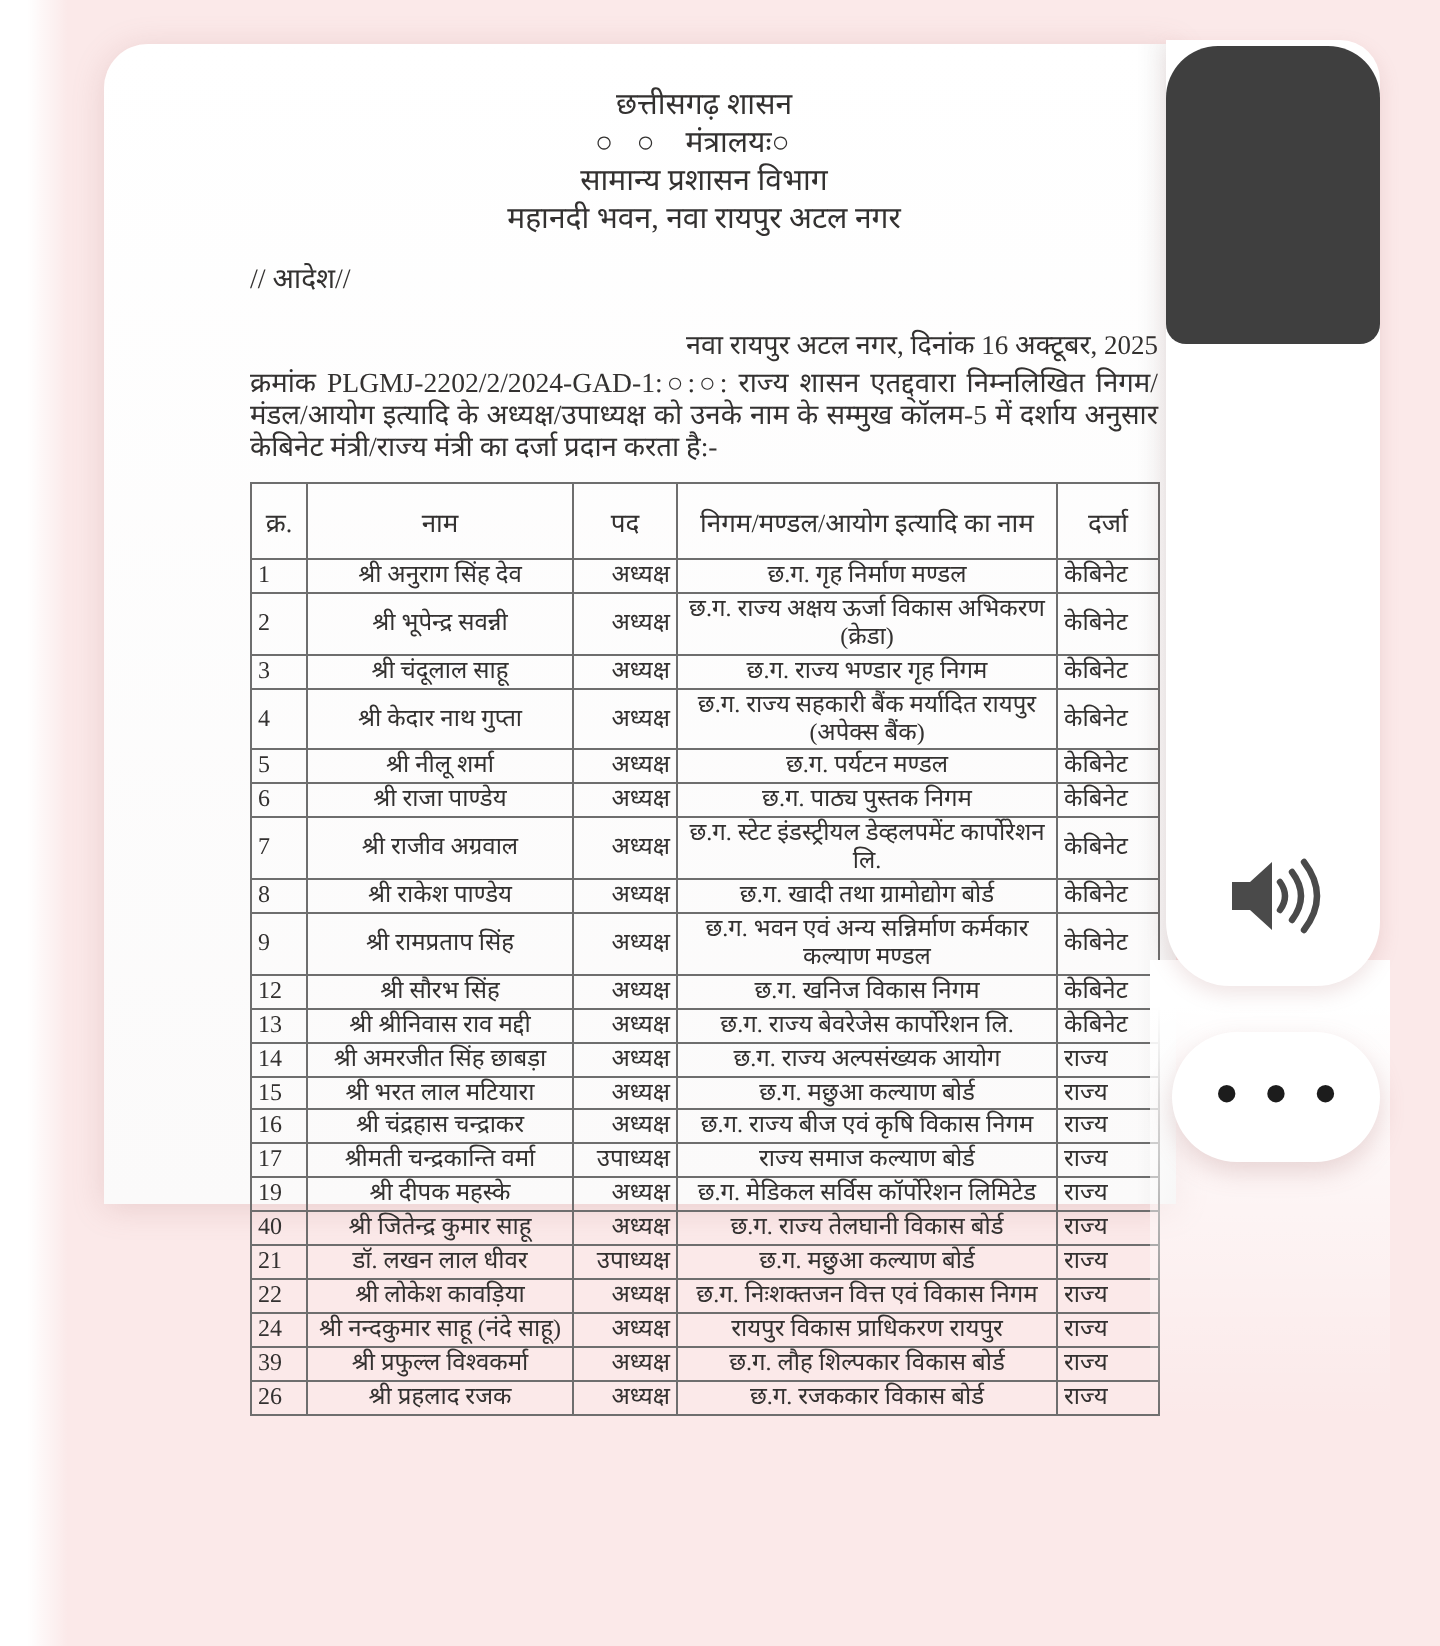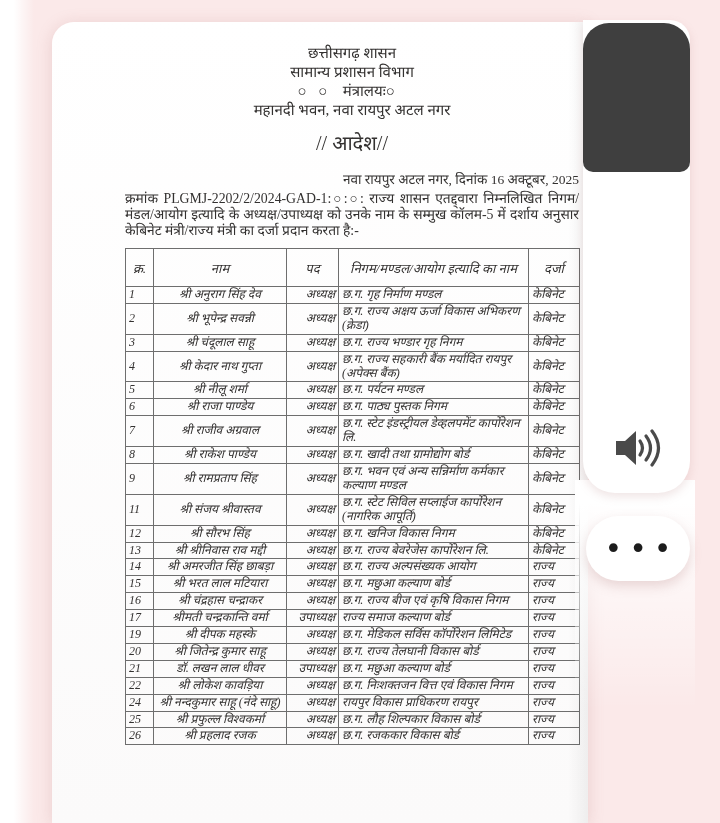--- a/index.html
+++ b/index.html
@@ -4,40 +4,40 @@
 <style>
   :root{
     --page_bg:#fbe9e9; --paper:#fdfdfd; --ink:#333130;
     --table_border:#6e6e6e; --thumb:#3f3f3f; --icon:#4a4a4a; --dots:#1c1c1c;
   }
   html,body{margin:0;padding:0;}
   body{font-family:"Liberation Serif","DejaVu Serif",serif;}
   .screen{position:relative;width:720px;height:823px;overflow:hidden;background:var(--page_bg);}
   .left-light{position:absolute;left:0;top:0;width:34px;height:100%;
     background:linear-gradient(90deg,#ffffff 40%,rgba(255,255,255,0));}
-  .doc-card{position:absolute;left:52px;top:22px;width:536px;height:801px;
+  .doc-card{position:absolute;left:52px;top:22px;width:536px;height:580px;
     background:linear-gradient(180deg,#ffffff,#fbfafa);
     border-radius:22px 0 0 0;box-shadow:0 2px 16px rgba(173,110,110,.22);}
   .doc-card::after{content:"";position:absolute;right:0;top:0;width:20px;height:100%;
     background:linear-gradient(270deg,rgba(0,0,0,.05),rgba(0,0,0,0));}
   .page{position:absolute;left:73px;top:22px;width:454px;color:var(--ink);}
   .center-block{text-align:center;font-size:15px;line-height:19px;}
   .dept-line{white-space:nowrap;}
-  .order-heading{text-align:center;font-size:20px;margin-top:9px;}
+  .order-heading{text-align:left;font-size:14px;margin-top:9px;}
   .dateline{text-align:right;font-size:13.5px;margin-top:14px;}
   .order-para{font-size:13.8px;line-height:16px;text-align:justify;margin-top:3px;}
-  table.gov{border-collapse:collapse;table-layout:fixed;width:454px;margin-top:9px;font-style:italic;}
+  table.gov{border-collapse:collapse;table-layout:fixed;width:454px;margin-top:9px;}
   table.gov col.c0{width:28px;} table.gov col.c1{width:133px;} table.gov col.c2{width:52px;}
   table.gov col.c3{width:190px;} table.gov col.c4{width:51px;}
   table.gov th,table.gov td{border:1px solid var(--table_border);padding:0 3px;
     font-weight:normal;overflow:hidden;}
   table.gov th{font-size:13px;text-align:center;height:37px;}
   table.gov td{font-size:12px;line-height:1.16;vertical-align:middle;padding-top:1px;padding-bottom:1px;}
   td.c0{text-align:left;padding-left:1px;} td.c1{text-align:center;}
-  td.c2{text-align:right;} td.c3{text-align:left;} td.c4{text-align:left;}
+  td.c2{text-align:right;} td.c3{text-align:center;} td.c4{text-align:left;}
   .rail-fade{position:absolute;left:575px;top:480px;width:120px;height:230px;
     background:linear-gradient(180deg,#ffffff 10%,rgba(255,255,255,0));}
   .scroll-track{position:absolute;left:583px;top:20px;width:107px;height:473px;
     background:#ffffff;border-radius:0 20px 32px 32px;box-shadow:0 4px 10px rgba(170,110,110,.18);}
   .scroll-thumb{position:absolute;left:583px;top:23px;width:107px;height:149px;
     background:var(--thumb);border-radius:26px 26px 10px 10px;}
   .tts-button{position:absolute;left:598px;top:418px;width:78px;height:62px;
     display:flex;align-items:center;justify-content:center;background:transparent;border:none;cursor:pointer;}
   .more-pill{position:absolute;left:586px;top:516px;width:104px;height:65px;background:#ffffff;
     border:none;border-radius:33px;box-shadow:0 5px 12px rgba(170,110,110,.25);
@@ -48,22 +48,22 @@
 </head>
 <body>
 
 <div class="screen">
   <div class="left-light"></div>
 
   <div class="doc-card">
     <div class="page">
       <div class="center-block">
         <div class="dept-line">छत्तीसगढ़ शासन</div>
+        <div class="dept-line">○ः○ः मंत्रालयः○ः</div>
         <div class="dept-line">सामान्य प्रशासन विभाग</div>
-        <div class="dept-line">○ः○ः मंत्रालयः○ः</div>
         <div class="dept-line">महानदी भवन, नवा रायपुर अटल नगर</div>
       </div>
       <div class="order-heading">// आदेश//</div>
       <div class="dateline">नवा रायपुर अटल नगर, दिनांक 16 अक्टूबर, 2025</div>
       <div class="order-para">क्रमांक PLGMJ-2202/2/2024-GAD-1:○:○: राज्य शासन एतद्द्वारा निम्नलिखित निगम/मंडल/आयोग इत्यादि के अध्यक्ष/उपाध्यक्ष को उनके नाम के सम्मुख कॉलम-5 में दर्शाय अनुसार केबिनेट मंत्री/राज्य मंत्री का दर्जा प्रदान करता है:-</div>
 
       <table class="gov">
         <colgroup>
           <col class="c0">
             <col class="c1">
@@ -138,27 +138,20 @@
               <td class="c4">केबिनेट</td>
             </tr>
             <tr>
               <td class="c0">9</td>
               <td class="c1">श्री रामप्रताप सिंह</td>
               <td class="c2">अध्यक्ष</td>
               <td class="c3">छ.ग. भवन एवं अन्य सन्निर्माण कर्मकार कल्याण मण्डल</td>
               <td class="c4">केबिनेट</td>
             </tr>
             <tr>
-              <td class="c0">11</td>
-              <td class="c1">श्री संजय श्रीवास्तव</td>
-              <td class="c2">अध्यक्ष</td>
-              <td class="c3">छ.ग. स्टेट सिविल सप्लाईज कार्पोरेशन (नागरिक आपूर्ति)</td>
-              <td class="c4">केबिनेट</td>
-            </tr>
-            <tr>
               <td class="c0">12</td>
               <td class="c1">श्री सौरभ सिंह</td>
               <td class="c2">अध्यक्ष</td>
               <td class="c3">छ.ग. खनिज विकास निगम</td>
               <td class="c4">केबिनेट</td>
             </tr>
             <tr>
               <td class="c0">13</td>
               <td class="c1">श्री श्रीनिवास राव मद्दी</td>
               <td class="c2">अध्यक्ष</td>
@@ -194,21 +187,21 @@
               <td class="c4">राज्य</td>
             </tr>
             <tr>
               <td class="c0">19</td>
               <td class="c1">श्री दीपक महस्के</td>
               <td class="c2">अध्यक्ष</td>
               <td class="c3">छ.ग. मेडिकल सर्विस कॉर्पोरेशन लिमिटेड</td>
               <td class="c4">राज्य</td>
             </tr>
             <tr>
-              <td class="c0">20</td>
+              <td class="c0">40</td>
               <td class="c1">श्री जितेन्द्र कुमार साहू</td>
               <td class="c2">अध्यक्ष</td>
               <td class="c3">छ.ग. राज्य तेलघानी विकास बोर्ड</td>
               <td class="c4">राज्य</td>
             </tr>
             <tr>
               <td class="c0">21</td>
               <td class="c1">डॉ. लखन लाल धीवर</td>
               <td class="c2">उपाध्यक्ष</td>
               <td class="c3">छ.ग. मछुआ कल्याण बोर्ड</td>
@@ -222,21 +215,21 @@
               <td class="c4">राज्य</td>
             </tr>
             <tr>
               <td class="c0">24</td>
               <td class="c1">श्री नन्दकुमार साहू (नंदे साहू)</td>
               <td class="c2">अध्यक्ष</td>
               <td class="c3">रायपुर विकास प्राधिकरण रायपुर</td>
               <td class="c4">राज्य</td>
             </tr>
             <tr>
-              <td class="c0">25</td>
+              <td class="c0">39</td>
               <td class="c1">श्री प्रफुल्ल विश्वकर्मा</td>
               <td class="c2">अध्यक्ष</td>
               <td class="c3">छ.ग. लौह शिल्पकार विकास बोर्ड</td>
               <td class="c4">राज्य</td>
             </tr>
             <tr>
               <td class="c0">26</td>
               <td class="c1">श्री प्रहलाद रजक</td>
               <td class="c2">अध्यक्ष</td>
               <td class="c3">छ.ग. रजककार विकास बोर्ड</td>

